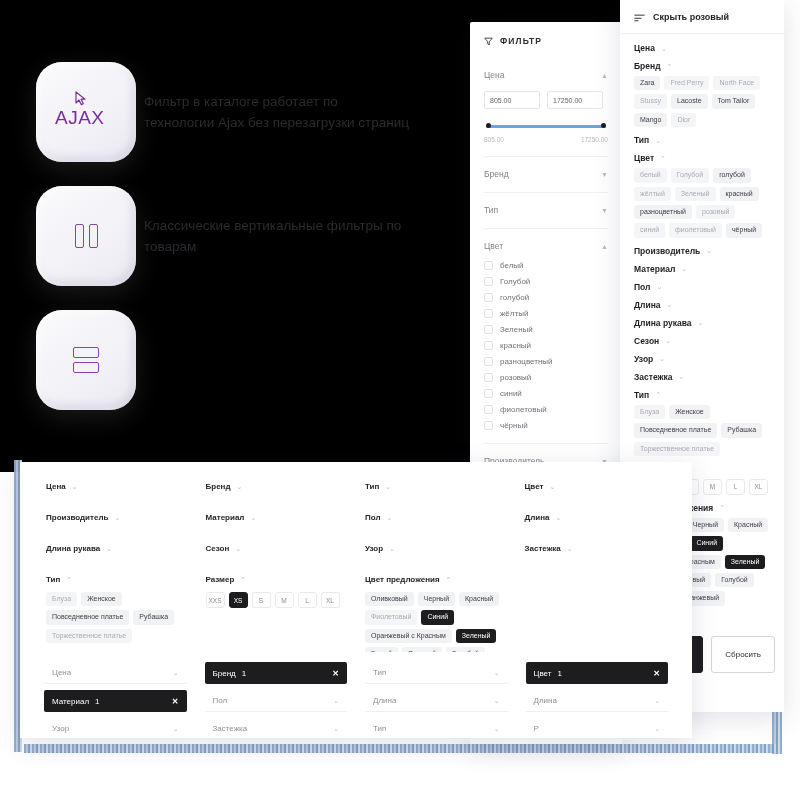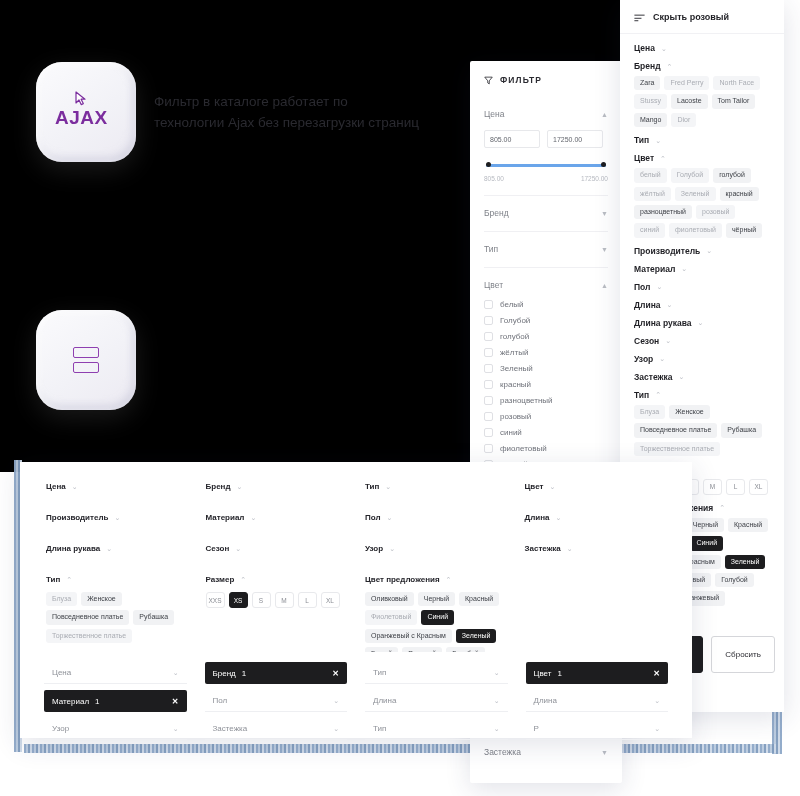--- a/index.html
+++ b/index.html
@@ -18,31 +18,31 @@
   }
   .feature-row { position:absolute; display:flex; align-items:center; }
   .feat-icon {
     width:100px; height:100px; border-radius:26px;
     background:linear-gradient(145deg,#fbfbfd 0%,#f2f2f7 55%,#eceaf2 100%);
     box-shadow: 0 8px 26px rgba(255,255,255,.10), inset 2px 2px 7px rgba(255,255,255,.9), inset -3px -4px 9px rgba(190,190,210,.55);
     display:flex; align-items:center; justify-content:center;
     flex:0 0 auto;
   }
   .feat-text {
-    margin-left:18px;
+    margin-left:8px;
     color:#2a2a30;
     font-size:13.5px;
     line-height:21px;
     max-width:266px;
     font-weight:400;
   }
   .ajax-glyph { position:relative; width:62px; height:34px; display:block; }
   .ajax-glyph .txt {
     font-family:"Liberation Sans", sans-serif;
-    font-weight:700; font-size:19px; letter-spacing:.5px;
+    font-weight:400; font-size:19px; letter-spacing:.5px;
     color:#7b2d9e; position:absolute; left:0; bottom:0;
   }
   .ajax-glyph .cursor { position:absolute; left:20px; top:-4px; }
   .bars-v { display:flex; gap:5px; }
   .bars-v i { display:block; width:9px; height:24px; border:1.6px solid #8e3fb0; border-radius:2px; }
   .bars-h { display:flex; flex-direction:column; gap:4px; }
   .bars-h i { display:block; width:26px; height:11px; border:1.6px solid #8e3fb0; border-radius:2px; }
 
   
   .card { position:absolute; background:#fff; }
@@ -52,21 +52,20 @@
   .edge {
     position:absolute; background:
       repeating-linear-gradient(90deg,#8ea8c8 0 2px, #b9cade 2px 4px, #7f9bbd 4px 6px, #cdd9e8 6px 8px);
     opacity:.95;
   }
 
   
   #vfilter {
     left:470px; top:22px; width:152px; height:722px;
     border-radius:2px;
-    margin-top:39px;
   }
   .vf-head {
     display:flex; align-items:center; gap:7px;
     padding:14px 14px 12px 14px;
     font-size:8.5px; font-weight:700; letter-spacing:1.1px; color:#2b2b31;
   }
   .vf-body { padding:0 14px; }
   .vf-block { border-bottom:1px solid #f0f0f3; padding:12px 0 13px 0; }
   .vf-block:last-child { border-bottom:none; }
   .vf-row { display:flex; align-items:center; justify-content:space-between; }
@@ -158,20 +157,29 @@
       <span class="ajax-glyph">
         <svg class="cursor" width="13" height="15" viewBox="0 0 13 15">
           <path d="M1 1 L1 12 L4 9 L6.2 13.6 L8.3 12.6 L6.1 8.2 L10 8.2 Z" fill="#ffffff" stroke="#7b2d9e" stroke-width="1.2" stroke-linejoin="round"></path>
         </svg>
         <span class="txt">AJAX</span>
       </span>
     </div>
     <div class="feat-text">Фильтр в каталоге работает по технологии Ajax без перезагрузки страниц</div>
   </div>
 
+  <div class="feature-row" style="left:36px; top:186px;">
+    <div class="feat-icon">
+      <span class="bars-v">
+          <i></i>
+          <i></i>
+        </span>
+    </div>
+    <div class="feat-text">Классические вертикальные фильтры по товарам</div>
+  </div>
 
   <div class="feature-row" style="left:36px; top:310px;">
     <div class="feat-icon">
       <span class="bars-h">
           <i></i>
           <i></i>
         </span>
     </div>
   </div>
 </div>

